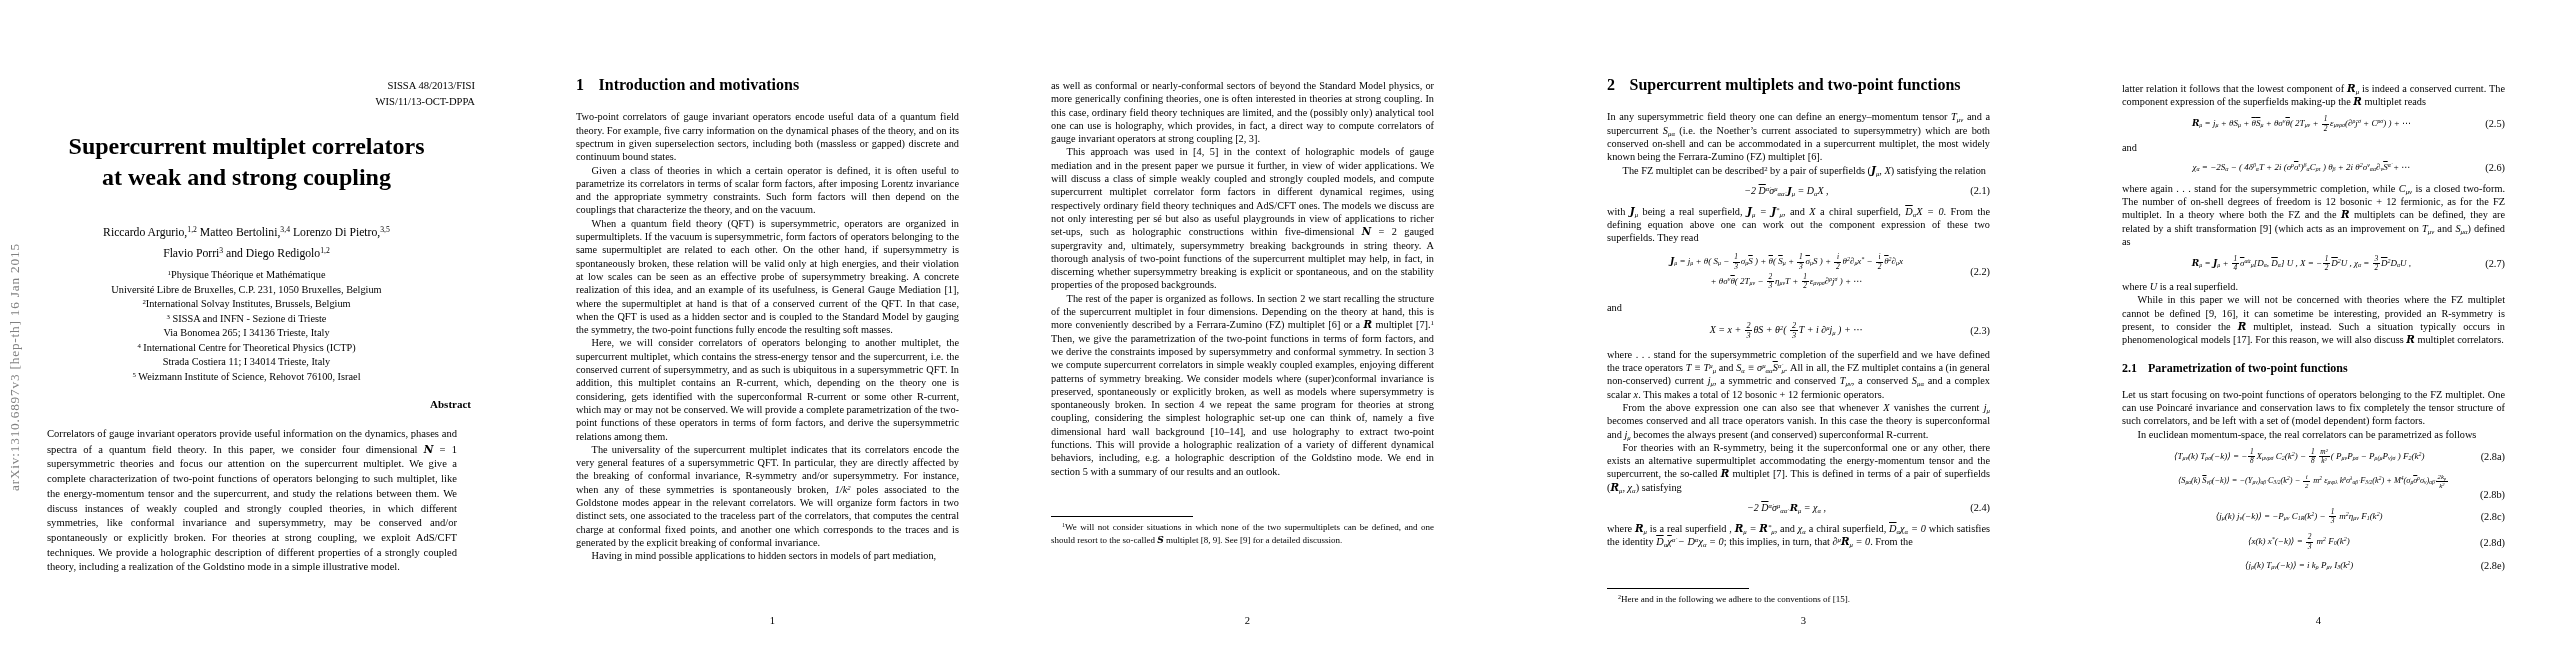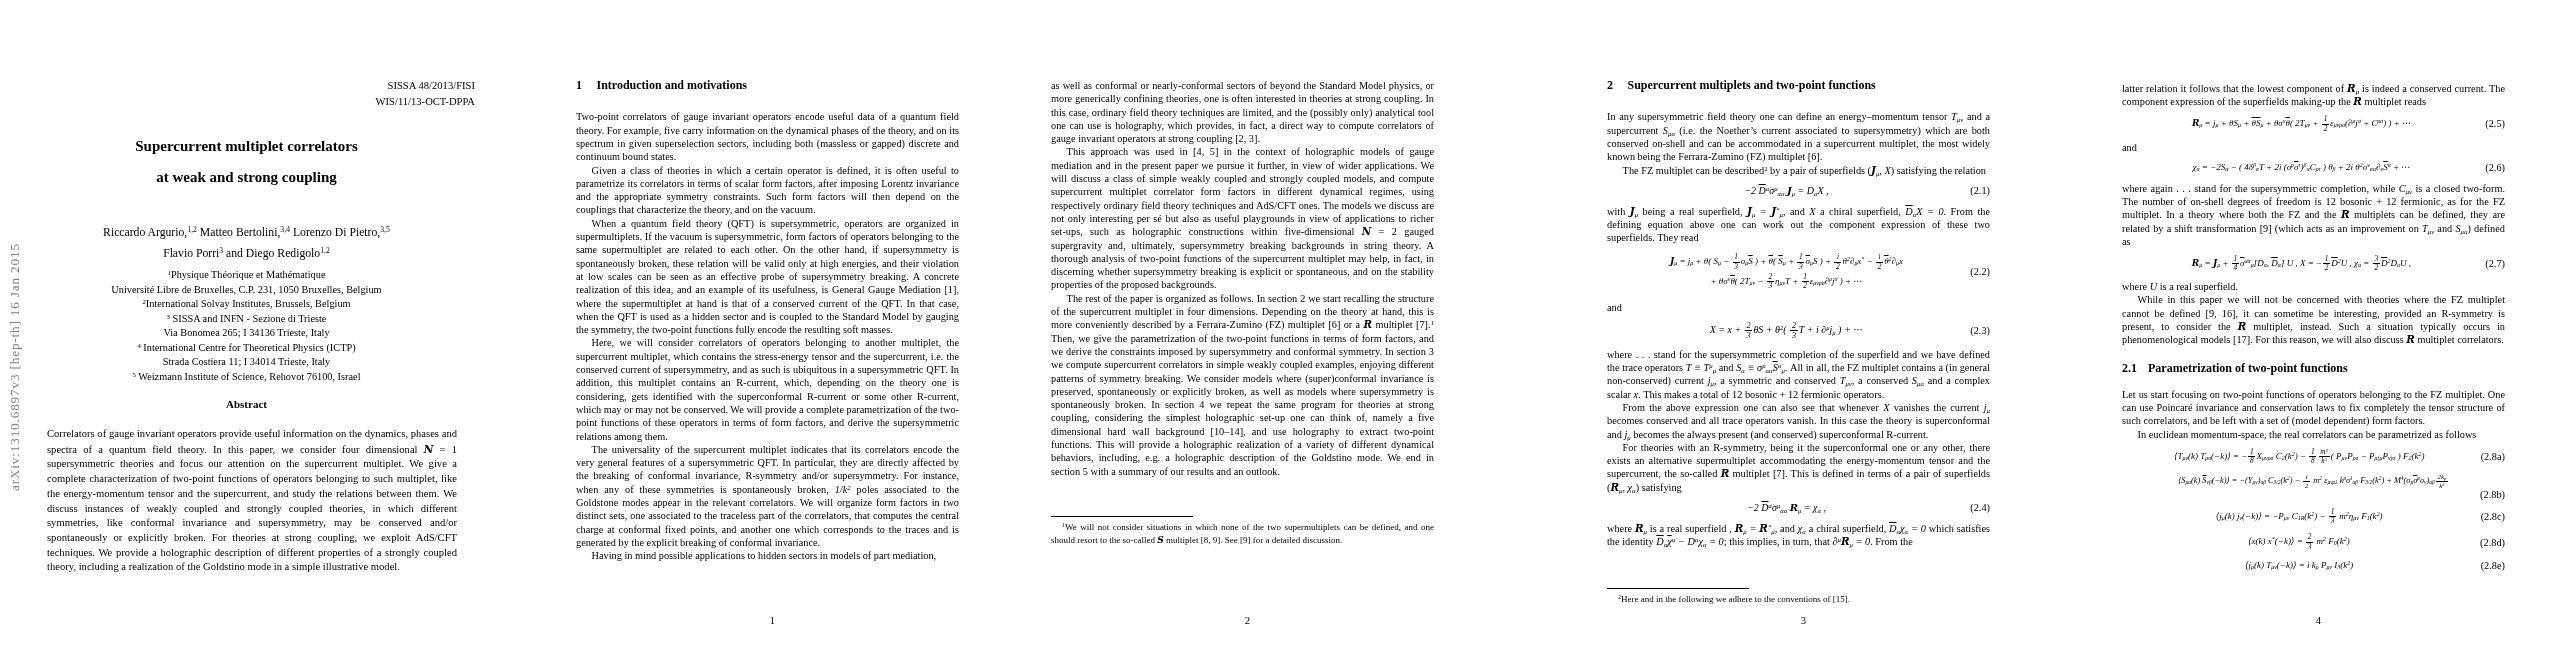--- a/index.html
+++ b/index.html
@@ -7,32 +7,32 @@
           font-family:"Liberation Serif","DejaVu Serif",serif;color:#000;}
   .page{position:absolute;top:0;width:515px;height:667px;overflow:hidden;}
   .page.pg1{left:0;} .page.pg2{left:515px;} .page.pg3{left:990px;} .page.pg4{left:1546px;} .page.pg5{left:2061px;}
 
   
   .arxiv-stamp{position:absolute;left:6.7px;top:178px;height:378px;writing-mode:vertical-rl;
                transform:rotate(180deg);text-align:center;color:#808080;font-size:13.3px;letter-spacing:0.8px;
                font-family:"Liberation Serif","DejaVu Serif",serif;}
   .report-header{position:absolute;top:78px;right:40px;text-align:right;font-size:10.6px;line-height:15.6px;}
   .paper-title{position:absolute;top:131px;left:22px;right:44px;text-align:center;
-               font-size:15px;line-height:31px;font-weight:bold;}
+               font-size:24px;line-height:31px;font-weight:bold;}
   .authors{position:absolute;top:222px;left:22px;right:44px;text-align:center;font-size:11.7px;line-height:21px;}
   .affiliations{position:absolute;top:268px;left:22px;right:44px;text-align:center;font-size:10.3px;line-height:14.5px;}
-  .abstract-heading{position:absolute;top:398px;left:22px;right:44px;text-align:center;
+  .abstract-heading{position:absolute;top:398px;left:22px;right:44px;text-align:right;
                     font-size:11px;font-weight:bold;}
   .abstract-text{position:absolute;top:427px;left:47px;width:410px;text-align:justify;
                  font-size:10.6px;line-height:14.7px;}
 
   
   .body-col{position:absolute;left:61px;width:383px;text-align:justify;font-size:10.3px;line-height:13.3px;}
   .pg2 .body-col{top:77px;} .pg3 .body-col{top:79px;} .pg4 .body-col{top:77px;} .pg5 .body-col{top:82px;}
-  .section-heading{font-size:12px;font-weight:bold;margin:0 0 16.7px 0;text-align:left;line-height:16.7px;}
+  .section-heading{font-size:16px;font-weight:bold;margin:0 0 16.7px 0;text-align:left;line-height:16.7px;}
   .section-heading .sec-num{margin-right:14.5px;}
   .subsection-heading{font-size:12px;font-weight:bold;margin:14.5px 0 12.2px 0;text-align:left;line-height:14.5px;}
   .subsection-heading .sec-num{margin-right:11px;}
   .para{margin:0;}
   .para.ind{text-indent:15.6px;}
   .eq-row{display:flex;align-items:center;margin:6.7px 0 7.8px 0;}
   .eq-main{flex:1;text-align:center;font-style:italic;font-size:10px;
            font-family:"Liberation Serif","DejaVu Serif","DejaVu Sans",serif;}
   .eq-main .eq-line{display:block;margin:2.2px 0;}
   .eq-num{font-style:normal;font-size:10.3px;padding-left:4.4px;}

